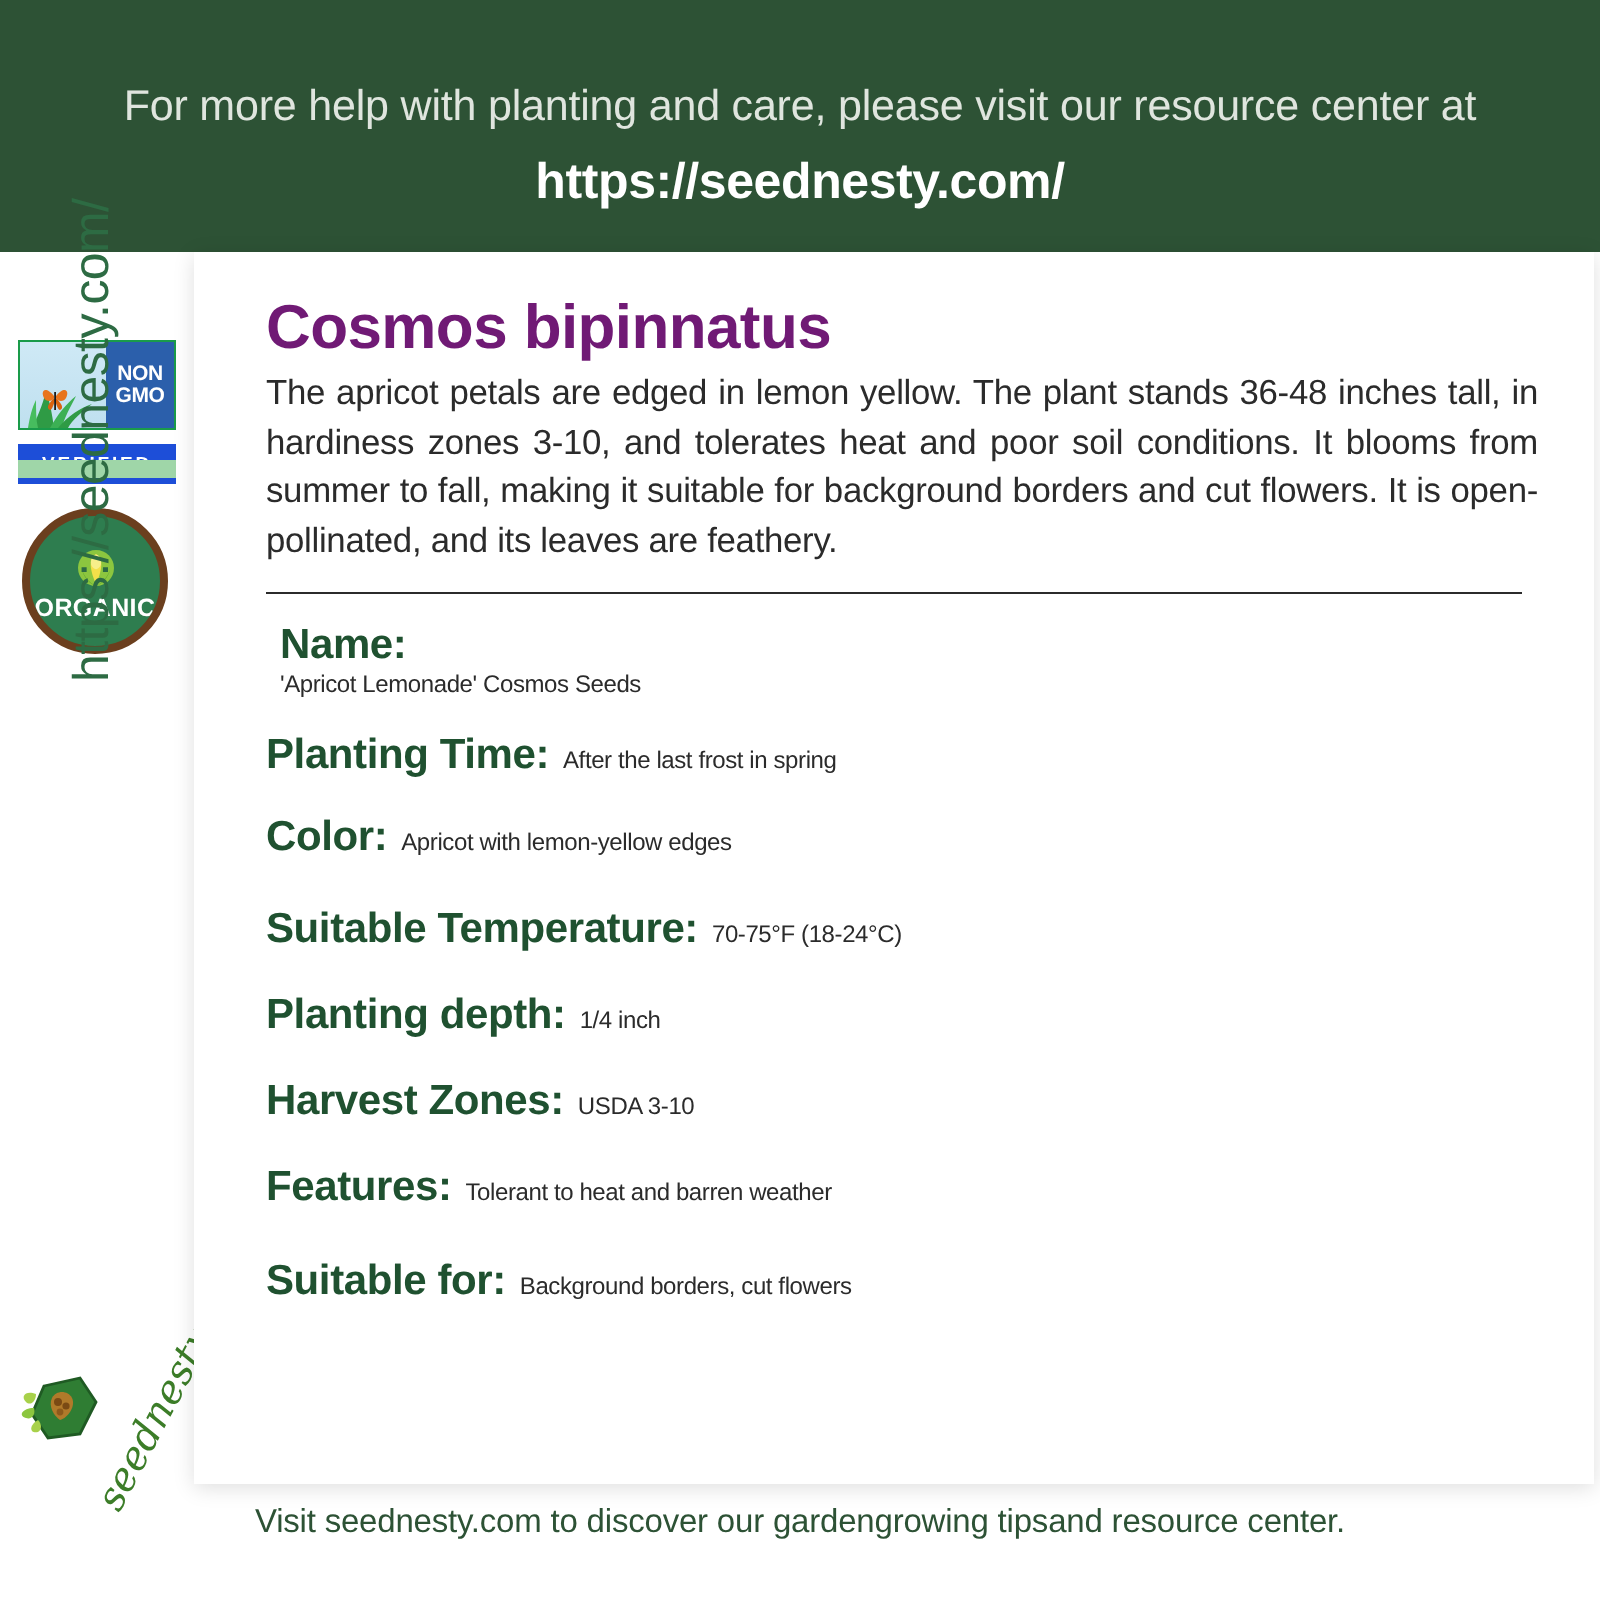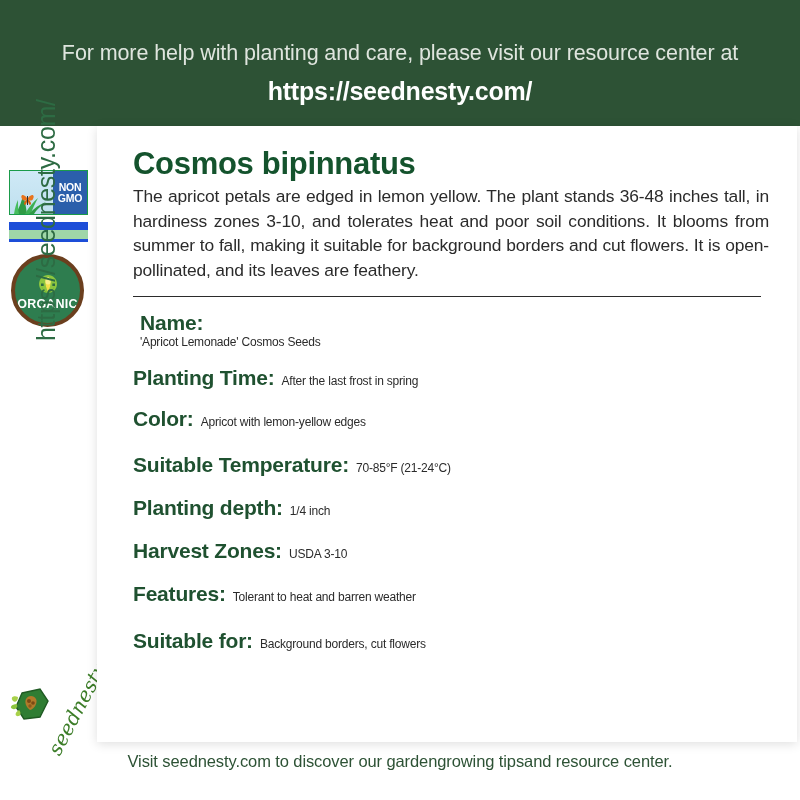--- a/index.html
+++ b/index.html
@@ -183,21 +183,21 @@
     left: 97px; top: 126px;
     width: 700px;
     height: 616px;
     background: #ffffff;
     box-shadow: 0 2px 10px rgba(0,0,0,0.13);
     box-sizing: border-box;
     padding: 0 22px 0 36px;
   }
 
   .plant-title {
-    color: #14532d;
+    color: #701a75;
     font-size: 31px;
     font-weight: bold;
     letter-spacing: -0.3px;
     margin-top: 20px;
     line-height: 36px;
   }
   .plant-desc {
     color: #2b2b2b;
     font-size: 17.4px;
     line-height: 24.5px;
@@ -331,21 +331,21 @@
     <div class="detail-row r1">
       <span class="detail-label">Planting Time:</span>
       <span class="detail-value">After the last frost in spring</span>
     </div>
     <div class="detail-row r2">
       <span class="detail-label">Color:</span>
       <span class="detail-value">Apricot with lemon-yellow edges</span>
     </div>
     <div class="detail-row r3">
       <span class="detail-label">Suitable Temperature:</span>
-      <span class="detail-value">70-85°F (21-24°C)</span>
+      <span class="detail-value">70-75°F (18-24°C)</span>
     </div>
     <div class="detail-row r4">
       <span class="detail-label">Planting depth:</span>
       <span class="detail-value">1/4 inch</span>
     </div>
     <div class="detail-row r5">
       <span class="detail-label">Harvest Zones:</span>
       <span class="detail-value">USDA 3-10</span>
     </div>
     <div class="detail-row r6">

